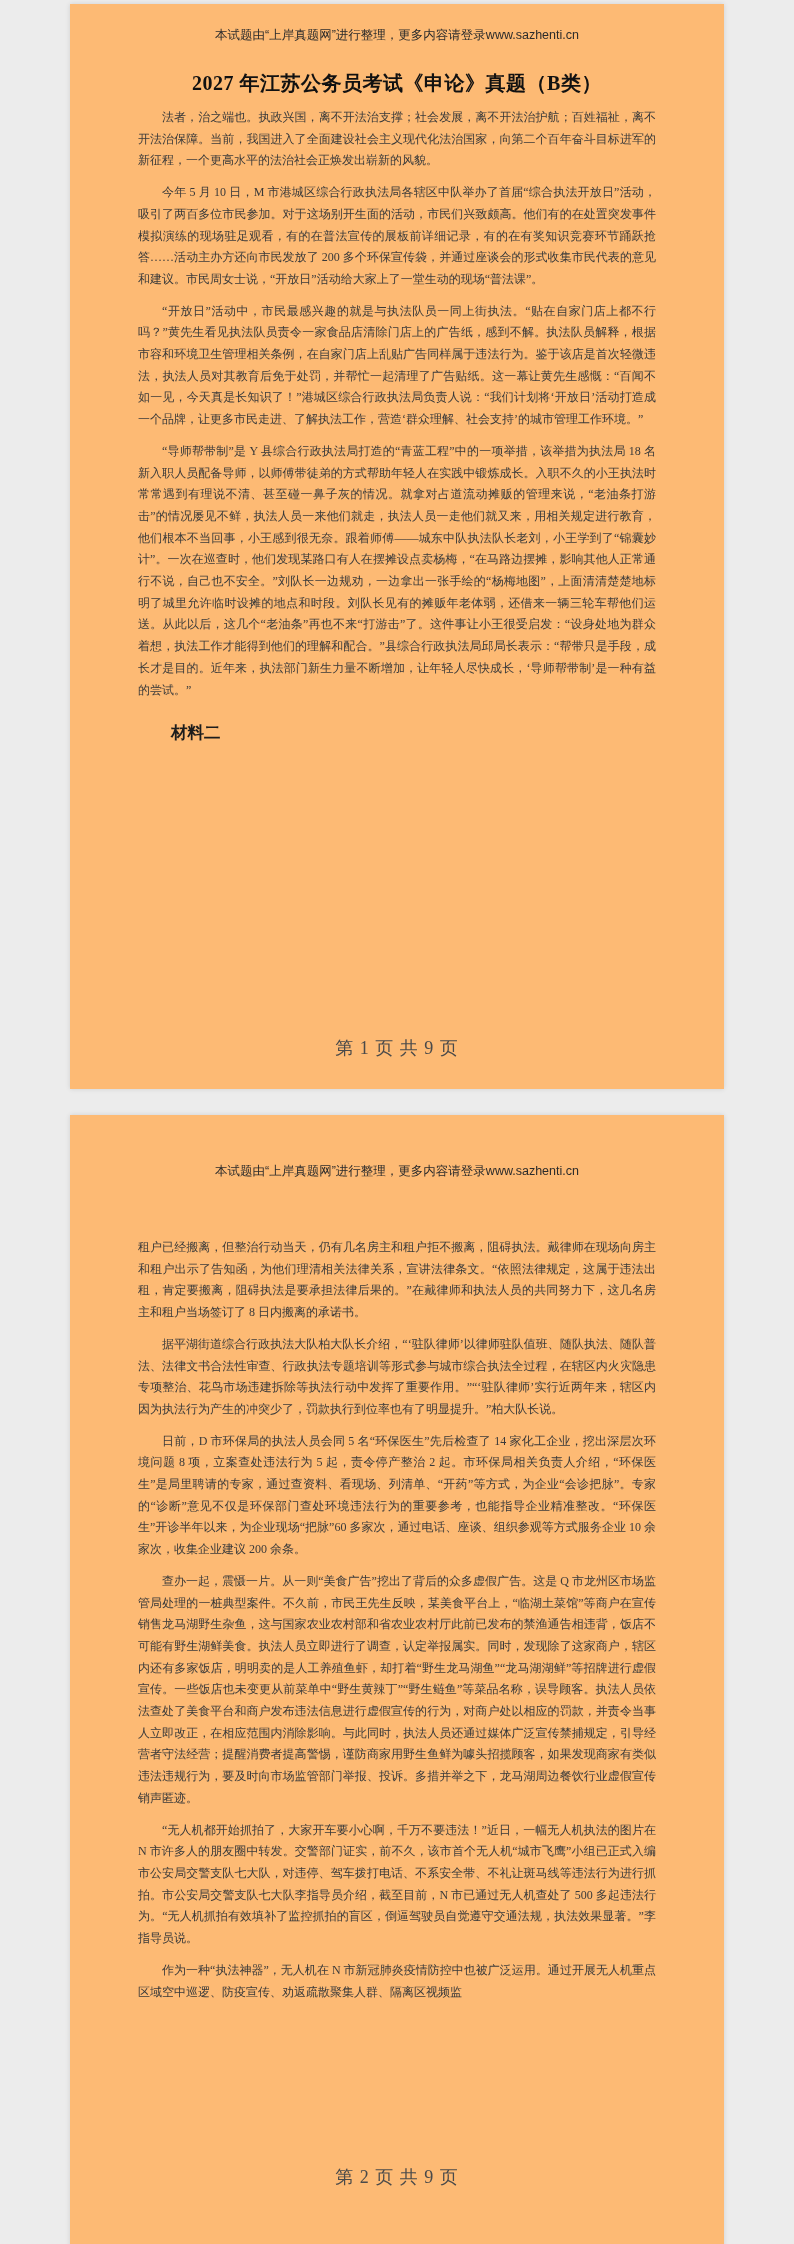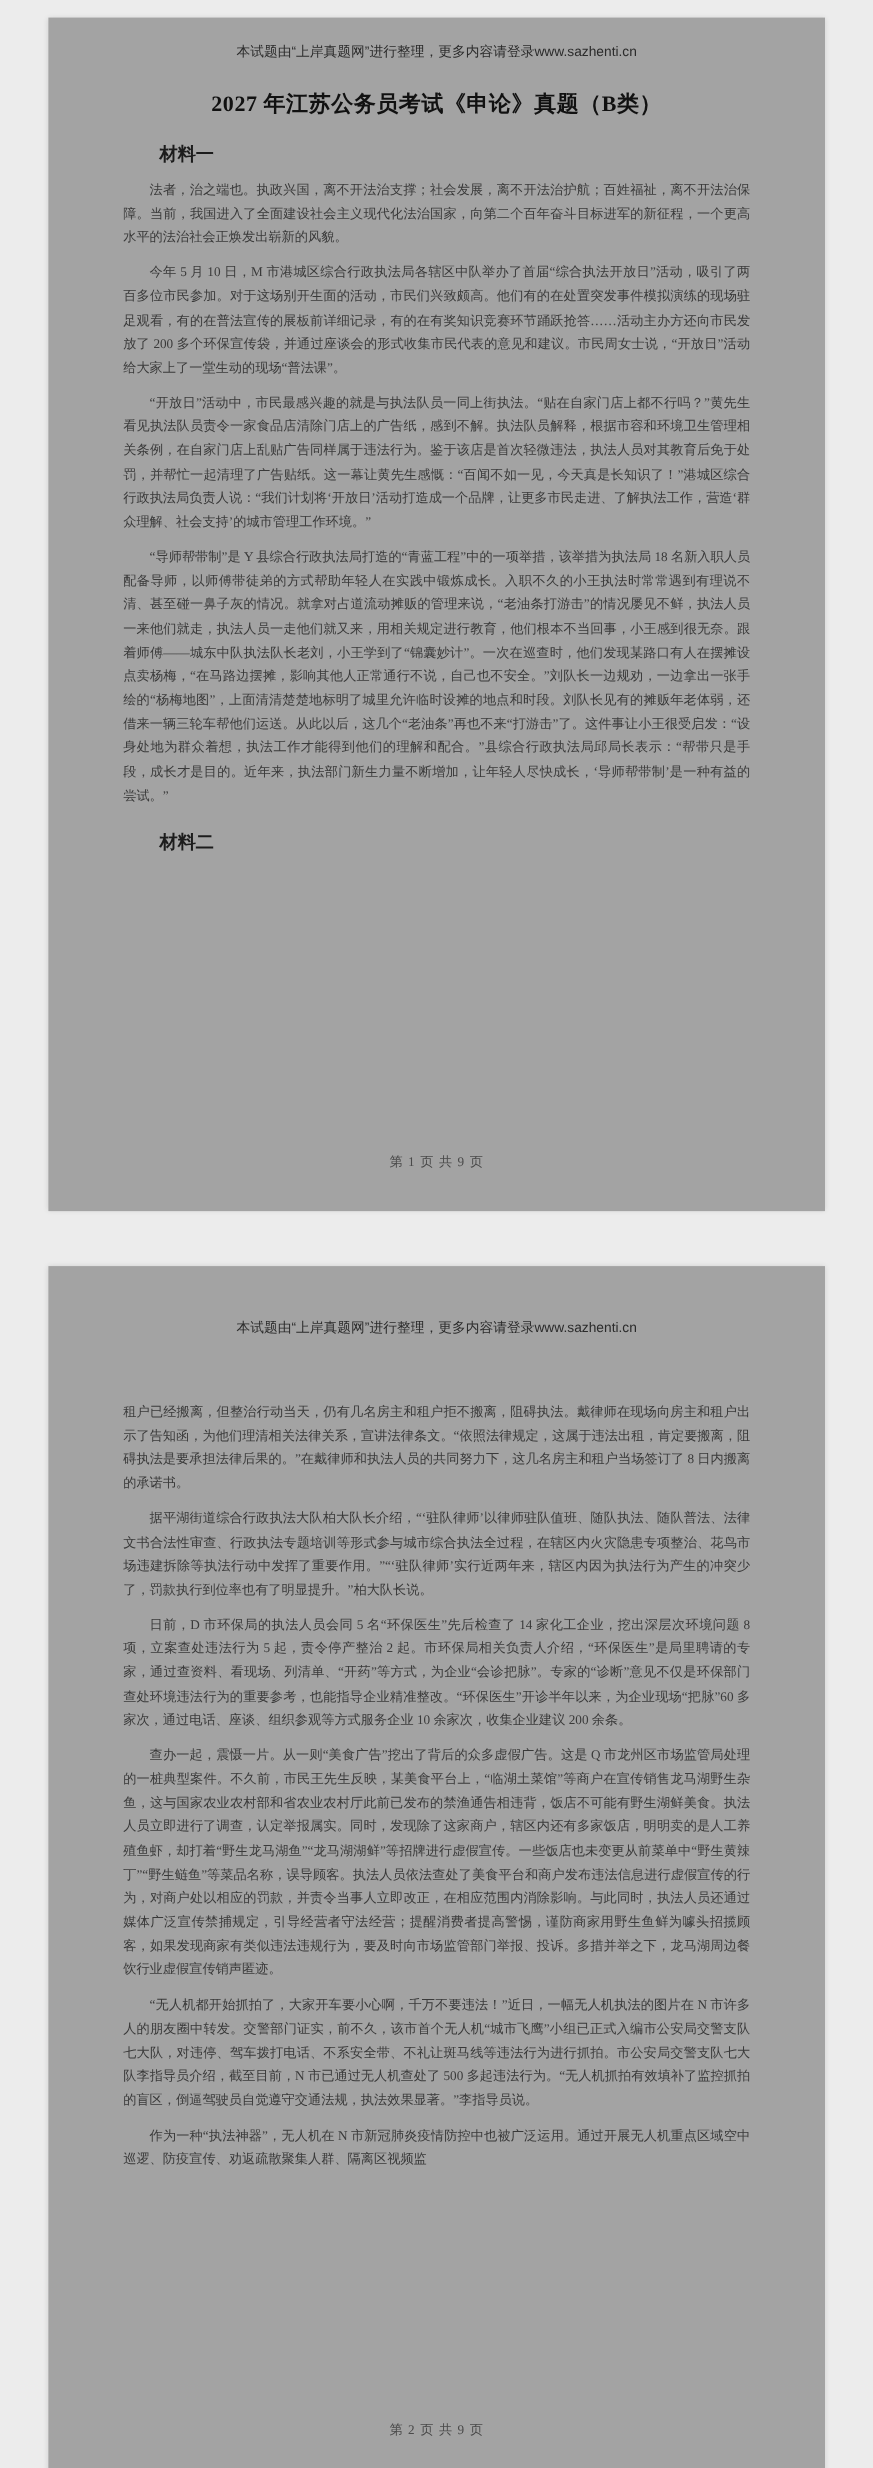--- a/index.html
+++ b/index.html
@@ -6,23 +6,23 @@
   html, body { margin: 0; padding: 0; }
   body {
     width: 794px;
     background: #ececec;
     font-family: "Liberation Serif", "DejaVu Serif", serif;
     color: #3a3a3a;
   }
   .doc-canvas { width: 794px; margin: 0 auto; }
   .page {
     position: relative;
-    width: 706px;
-    margin: 16px auto;
-    background: #a3a3a3;
+    width: 654px;
+    margin: 4px auto;
+    background: #fdba74;
     box-shadow: 0 0 5px rgba(0,0,0,0.12);
     padding: 0 68px;
     overflow: hidden;
   }
   .page-1 { height: 1085px; }
   .page-gap { height: 18px; }
   .page-2 { height: 1141px; }
   .page-note {
     padding-top: 23px;
     text-align: center;
@@ -58,38 +58,37 @@
     text-align: justify;
     text-indent: 2em;
     color: #3a3a3a;
   }
   .para.no-indent { text-indent: 0; }
   .page-footer {
     position: absolute;
     left: 0;
     right: 0;
     text-align: center;
-    font-size: 12px;
+    font-size: 18px;
     color: #4a4a4a;
     letter-spacing: 1px;
   }
   .footer-p1 { top: 1032px; }
   .footer-p2 { top: 1050px; }
 </style>
 </head>
 <body>
 
 <div class="doc-canvas">
 
   <div class="page page-1">
     <div class="page-note">本试题由“上岸真题网”进行整理，更多内容请登录www.sazhenti.cn</div>
 
     <h1 class="doc-title">2027 年江苏公务员考试《申论》真题（B类）</h1>
 
-    <h2 class="sec-heading">材料一</h2>
 
     <p class="para">法者，治之端也。执政兴国，离不开法治支撑；社会发展，离不开法治护航；百姓福祉，离不开法治保障。当前，我国进入了全面建设社会主义现代化法治国家，向第二个百年奋斗目标进军的新征程，一个更高水平的法治社会正焕发出崭新的风貌。</p>
 
     <p class="para">今年 5 月 10 日，M 市港城区综合行政执法局各辖区中队举办了首届“综合执法开放日”活动，吸引了两百多位市民参加。对于这场别开生面的活动，市民们兴致颇高。他们有的在处置突发事件模拟演练的现场驻足观看，有的在普法宣传的展板前详细记录，有的在有奖知识竞赛环节踊跃抢答……活动主办方还向市民发放了 200 多个环保宣传袋，并通过座谈会的形式收集市民代表的意见和建议。市民周女士说，“开放日”活动给大家上了一堂生动的现场“普法课”。</p>
 
     <p class="para">“开放日”活动中，市民最感兴趣的就是与执法队员一同上街执法。“贴在自家门店上都不行吗？”黄先生看见执法队员责令一家食品店清除门店上的广告纸，感到不解。执法队员解释，根据市容和环境卫生管理相关条例，在自家门店上乱贴广告同样属于违法行为。鉴于该店是首次轻微违法，执法人员对其教育后免于处罚，并帮忙一起清理了广告贴纸。这一幕让黄先生感慨：“百闻不如一见，今天真是长知识了！”港城区综合行政执法局负责人说：“我们计划将‘开放日’活动打造成一个品牌，让更多市民走进、了解执法工作，营造‘群众理解、社会支持’的城市管理工作环境。”</p>
 
     <p class="para">“导师帮带制”是 Y 县综合行政执法局打造的“青蓝工程”中的一项举措，该举措为执法局 18 名新入职人员配备导师，以师傅带徒弟的方式帮助年轻人在实践中锻炼成长。入职不久的小王执法时常常遇到有理说不清、甚至碰一鼻子灰的情况。就拿对占道流动摊贩的管理来说，“老油条打游击”的情况屡见不鲜，执法人员一来他们就走，执法人员一走他们就又来，用相关规定进行教育，他们根本不当回事，小王感到很无奈。跟着师傅——城东中队执法队长老刘，小王学到了“锦囊妙计”。一次在巡查时，他们发现某路口有人在摆摊设点卖杨梅，“在马路边摆摊，影响其他人正常通行不说，自己也不安全。”刘队长一边规劝，一边拿出一张手绘的“杨梅地图”，上面清清楚楚地标明了城里允许临时设摊的地点和时段。刘队长见有的摊贩年老体弱，还借来一辆三轮车帮他们运送。从此以后，这几个“老油条”再也不来“打游击”了。这件事让小王很受启发：“设身处地为群众着想，执法工作才能得到他们的理解和配合。”县综合行政执法局邱局长表示：“帮带只是手段，成长才是目的。近年来，执法部门新生力量不断增加，让年轻人尽快成长，‘导师帮带制’是一种有益的尝试。”</p>
 
     <h2 class="sec-heading">材料二</h2>

